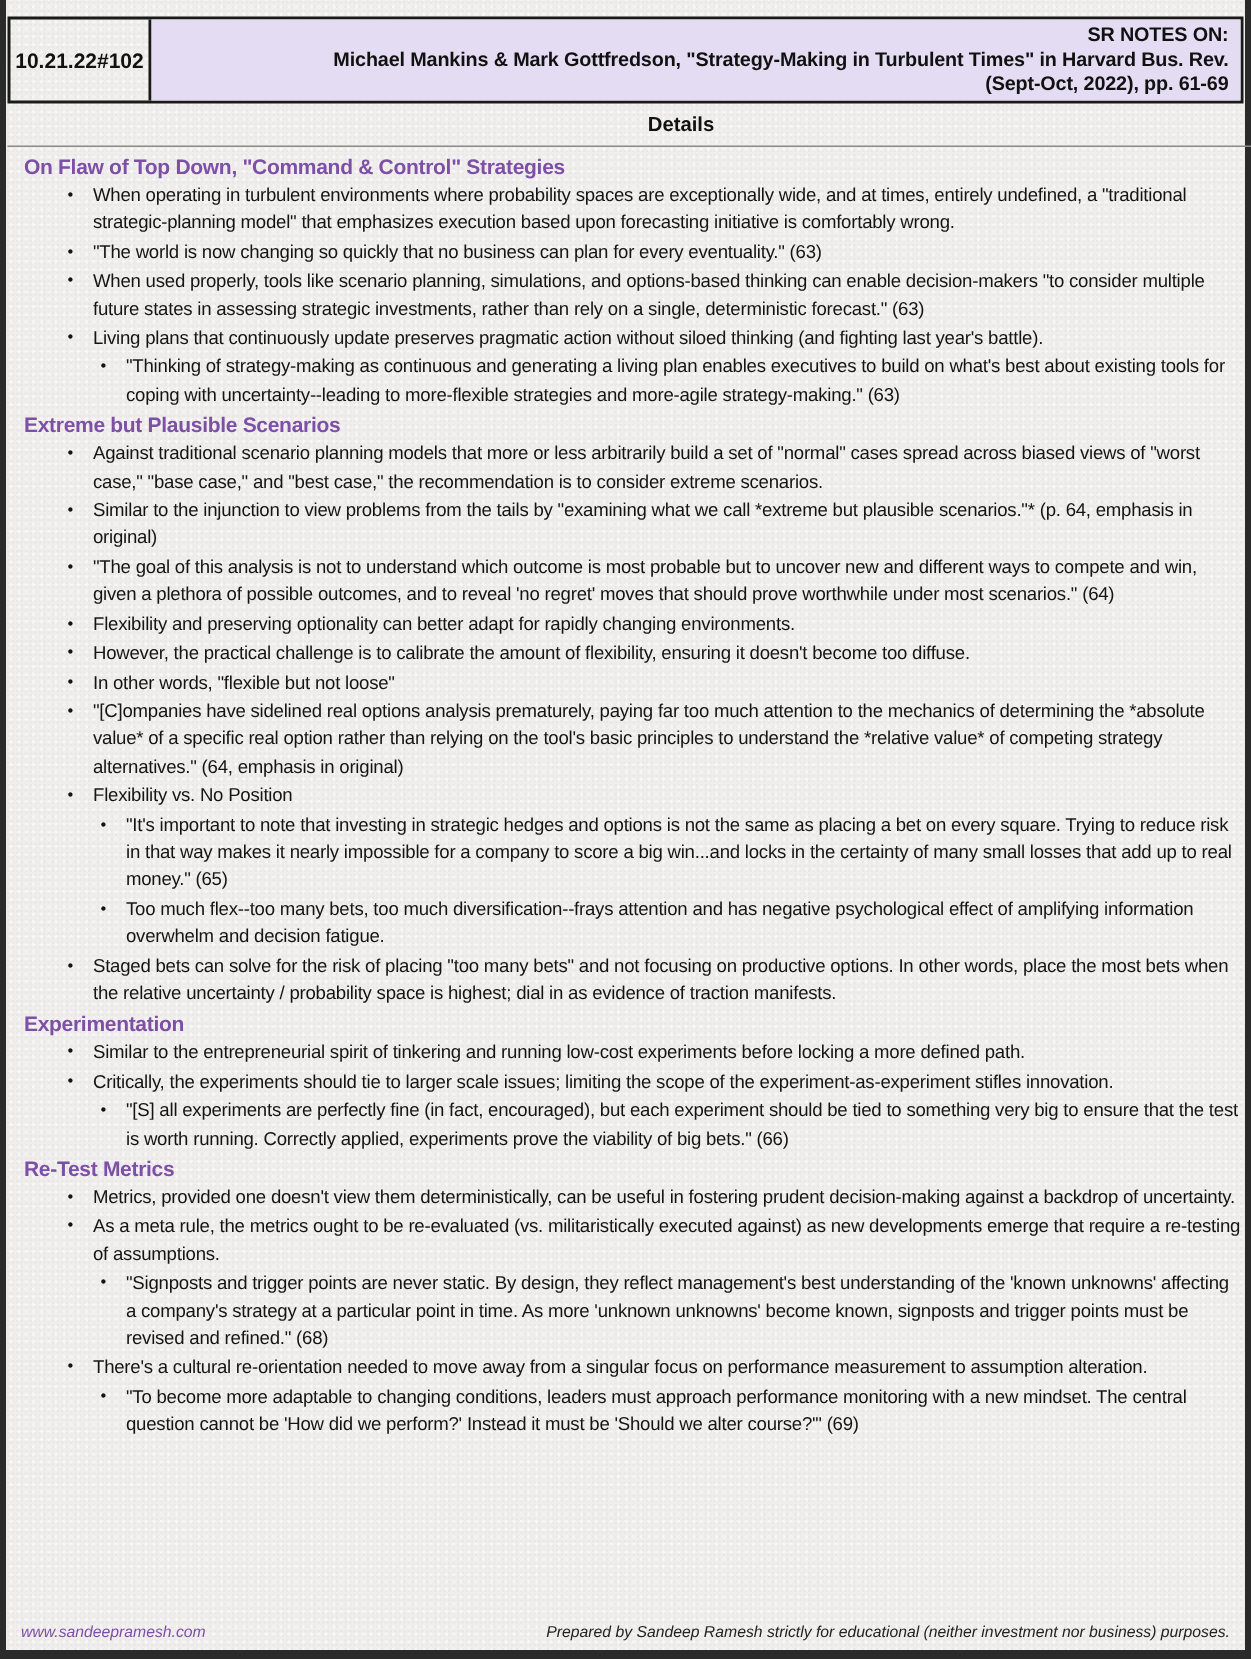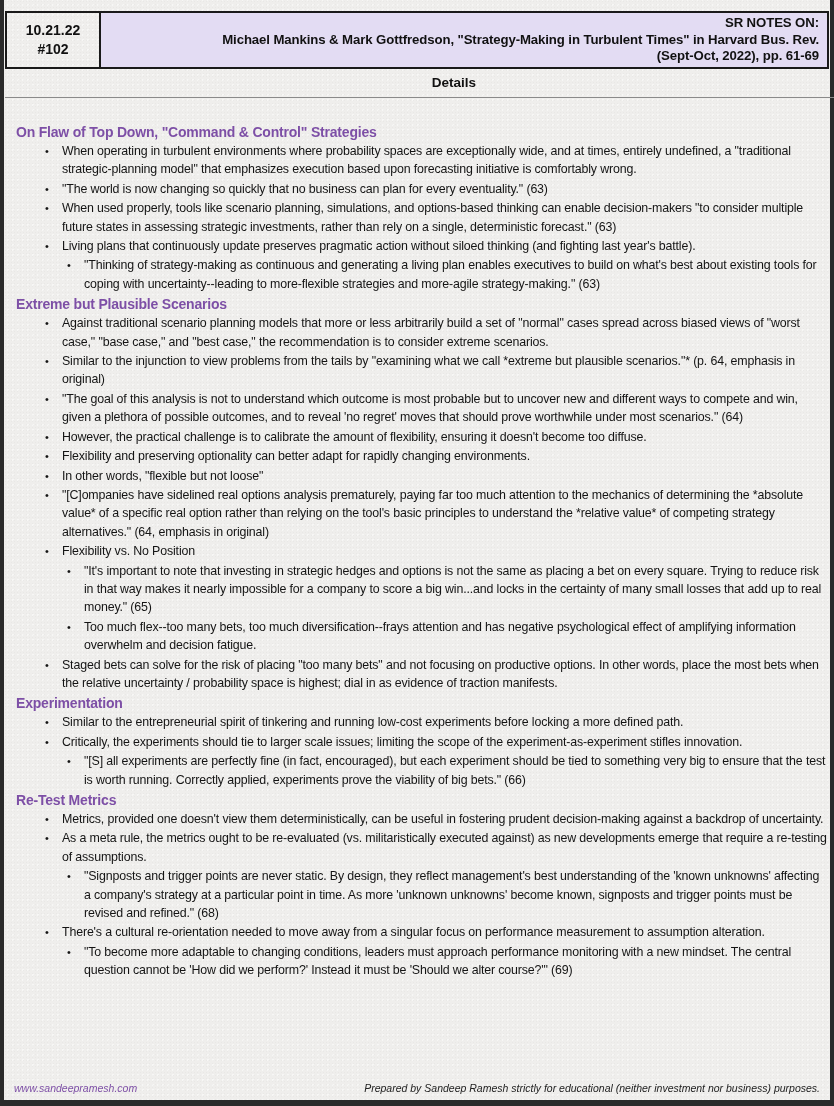--- a/index.html
+++ b/index.html
@@ -35,21 +35,21 @@
       width: 824px;
       height: 58px;
       display: flex;
       border: 2px solid #1a1a1a;
       box-sizing: border-box;
     }
     .header-left {
       width: 92px;
       border-right: 2px solid #1a1a1a;
       display: flex;
-      flex-direction: column;
+      flex-direction: row;
       align-items: center;
       justify-content: center;
       font-weight: bold;
       font-size: 14px;
       line-height: 19px;
       color: #111;
       background: transparent;
     }
     .header-right {
       flex: 1;
@@ -77,21 +77,20 @@
       padding-left: 37px;
     }
     .content {
       position: absolute;
       left: 12px;
       top: 101px;
       width: 812px;
       font-size: 12.4px;
       color: #141414;
       letter-spacing: -0.15px;
-      margin-top: 21px;
     }
     .section-title {
       color: #7d4fa6;
       font-weight: bold;
       font-size: 14px;
       line-height: 20px;
       margin: 0;
       letter-spacing: -0.2px;
     }
     ul {
@@ -182,22 +181,22 @@
       <h3 class="section-title">Extreme but Plausible Scenarios</h3>
       <ul>
         <li class="l1">Against traditional scenario planning models that more or less arbitrarily build a set of "normal" cases spread across biased views of "worst case," "base case," and "best case," the recommendation is to consider extreme scenarios.</li>
         <li class="l1">Similar to the injunction to view problems from the tails by "examining what we call *extreme but plausible scenarios."* (p. 64, emphasis in original)</li>
         <li class="l1">"The goal of this analysis is not to understand which outcome is most probable but to uncover new and different ways to compete and win, given a plethora of possible outcomes, and to reveal 'no regret' moves that should prove worthwhile under most scenarios." (64)</li>
       </ul>
     </div>
 
     <div>
       <ul>
+        <li class="l1">Flexibility and preserving optionality can better adapt for rapidly changing environments.</li>
         <li class="l1">However, the practical challenge is to calibrate the amount of flexibility, ensuring it doesn't become too diffuse.</li>
-        <li class="l1">Flexibility and preserving optionality can better adapt for rapidly changing environments.</li>
         <li class="l1">In other words, "flexible but not loose"</li>
         <li class="l1">"[C]ompanies have sidelined real options analysis prematurely, paying far too much attention to the mechanics of determining the *absolute value* of a specific real option rather than relying on the tool's basic principles to understand the *relative value* of competing strategy alternatives." (64, emphasis in original)</li>
         <li class="l1">Flexibility vs. No Position</li>
         <li class="l2">"It's important to note that investing in strategic hedges and options is not the same as placing a bet on every square. Trying to reduce risk in that way makes it nearly impossible for a company to score a big win...and locks in the certainty of many small losses that add up to real money." (65)</li>
         <li class="l2">Too much flex--too many bets, too much diversification--frays attention and has negative psychological effect of amplifying information overwhelm and decision fatigue.</li>
         <li class="l1">Staged bets can solve for the risk of placing "too many bets" and not focusing on productive options.  In other words, place the most bets when the relative uncertainty / probability space is highest; dial in as evidence of traction manifests.</li>
       </ul>
     </div>
 
     <div>

